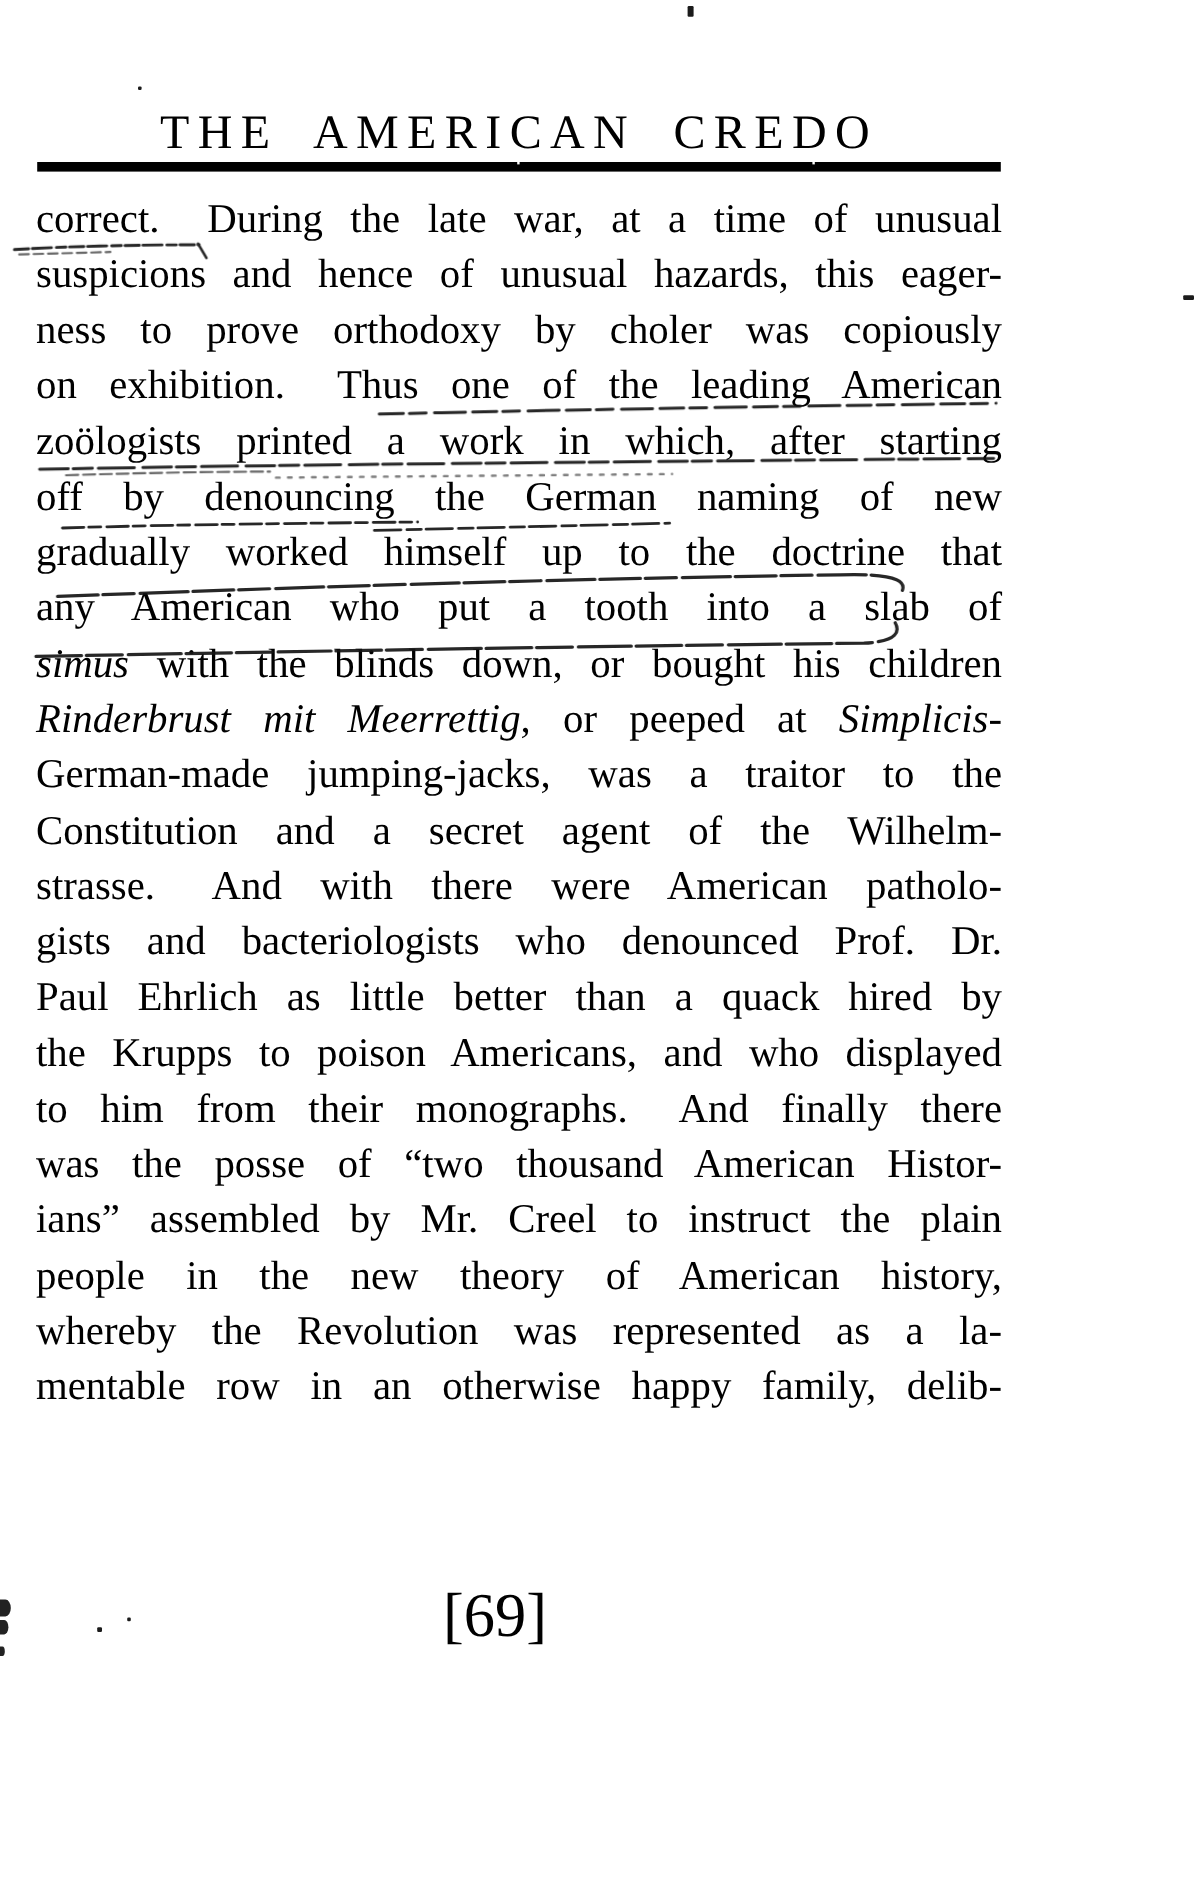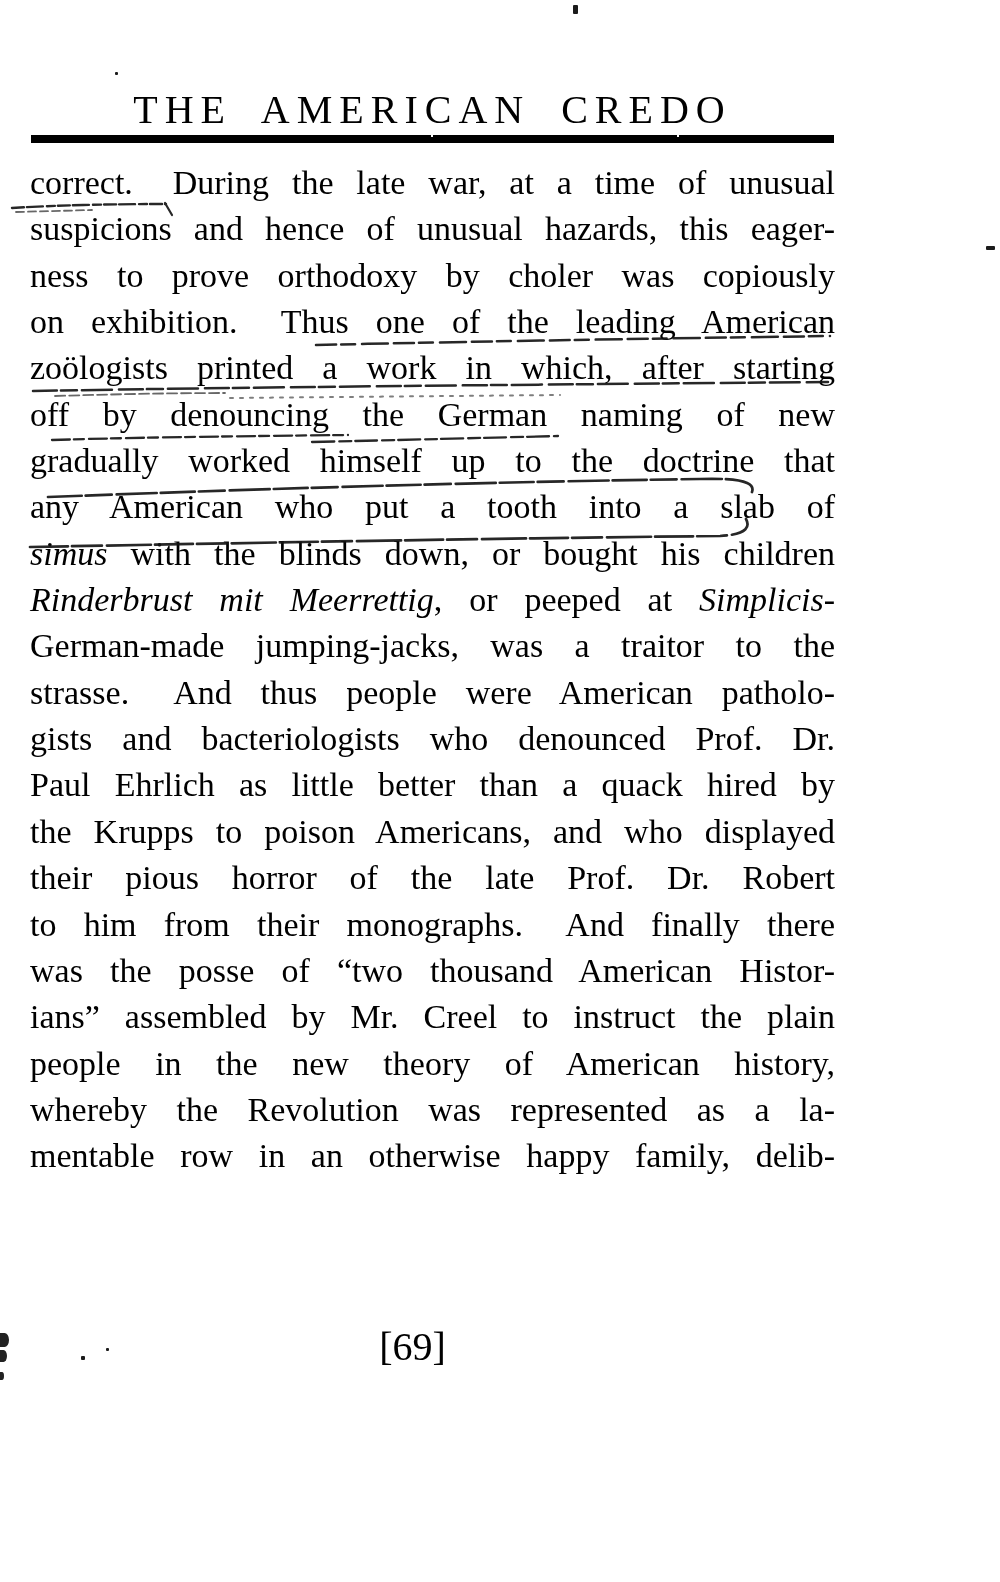--- a/index.html
+++ b/index.html
@@ -35,21 +35,21 @@
     text-align:justify;
     text-align-last:justify;
     text-justify:inter-word;
     white-space:normal;
   }
   .line i{font-style:italic;}
   .page-number{
     position:absolute;
     left:10px;top:1324px;width:805px;
     text-align:center;
-    font-size:40px;line-height:46px;
+    font-size:52px;line-height:46px;
   }
   .pencil-svg{
     position:absolute;left:0;top:0;
     pointer-events:none;
   }
   .speck{position:absolute;background:#1b1b1b;border-radius:1px;}
   .blot{position:absolute;background:#222;border-radius:0 60% 60% 0;}
 </style>
 </head>
 <body>
@@ -68,25 +68,25 @@
       <div class="line"><span>suspicions and hence of unusual hazards, this eager-</span></div>
       <div class="line"><span>ness to prove orthodoxy by choler was copiously</span></div>
       <div class="line"><span>on exhibition.  Thus one of the leading American</span></div>
       <div class="line"><span>zoölogists printed a work in which, after starting</span></div>
       <div class="line"><span>off by denouncing the German naming of new</span></div>
       <div class="line"><span>gradually worked himself up to the doctrine that</span></div>
       <div class="line"><span>any American who put a tooth into a slab of</span></div>
       <div class="line"><i>simus</i><span> with the blinds down, or bought his children</span></div>
       <div class="line"><i>Rinderbrust mit Meerrettig</i><span>, or peeped at </span><i>Simplicis-</i></div>
       <div class="line"><span>German-made jumping-jacks, was a traitor to the</span></div>
-      <div class="line"><span>strasse.  And thus people were American patholo-</span></div>
+      <div class="line"><span>Constitution and a secret agent of the Wilhelm-</span></div>
+      <div class="line"><span>strasse.  And with there were American patholo-</span></div>
       <div class="line"><span>gists and bacteriologists who denounced Prof. Dr.</span></div>
       <div class="line"><span>Paul Ehrlich as little better than a quack hired by</span></div>
       <div class="line"><span>the Krupps to poison Americans, and who displayed</span></div>
-      <div class="line"><span>their pious horror of the late Prof. Dr. Robert</span></div>
       <div class="line"><span>to him from their monographs.  And finally there</span></div>
       <div class="line"><span>was the posse of “two thousand American Histor-</span></div>
       <div class="line"><span>ians” assembled by Mr. Creel to instruct the plain</span></div>
       <div class="line"><span>people in the new theory of American history,</span></div>
       <div class="line"><span>whereby the Revolution was represented as a la-</span></div>
       <div class="line"><span>mentable row in an otherwise happy family, delib-</span></div>
     </div>
 
   <div class="page-number">[69]</div>
 

